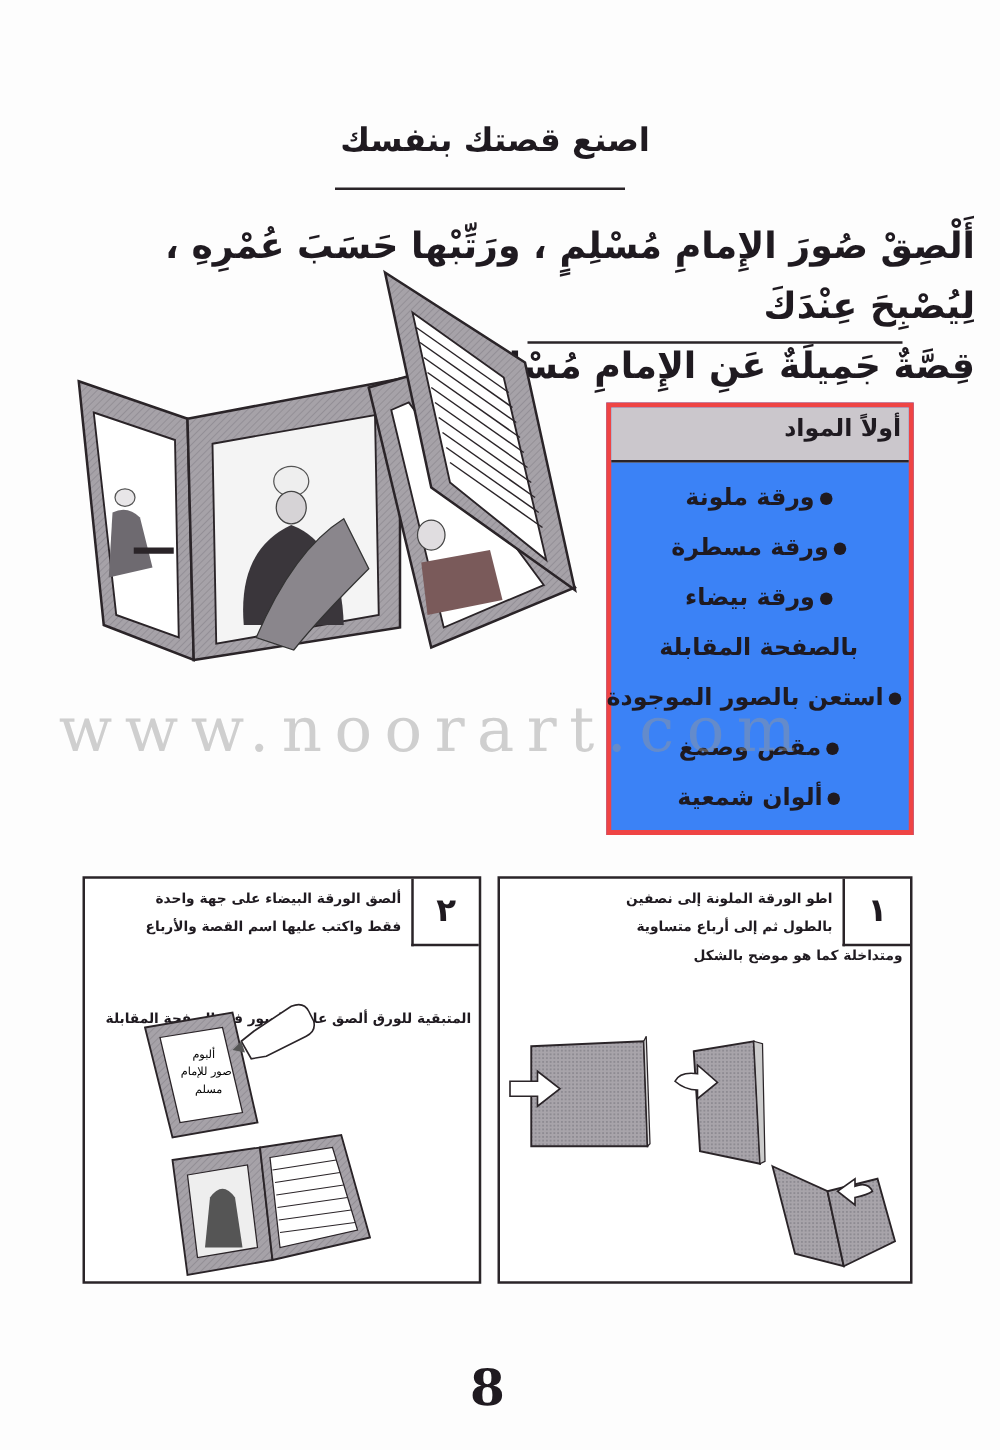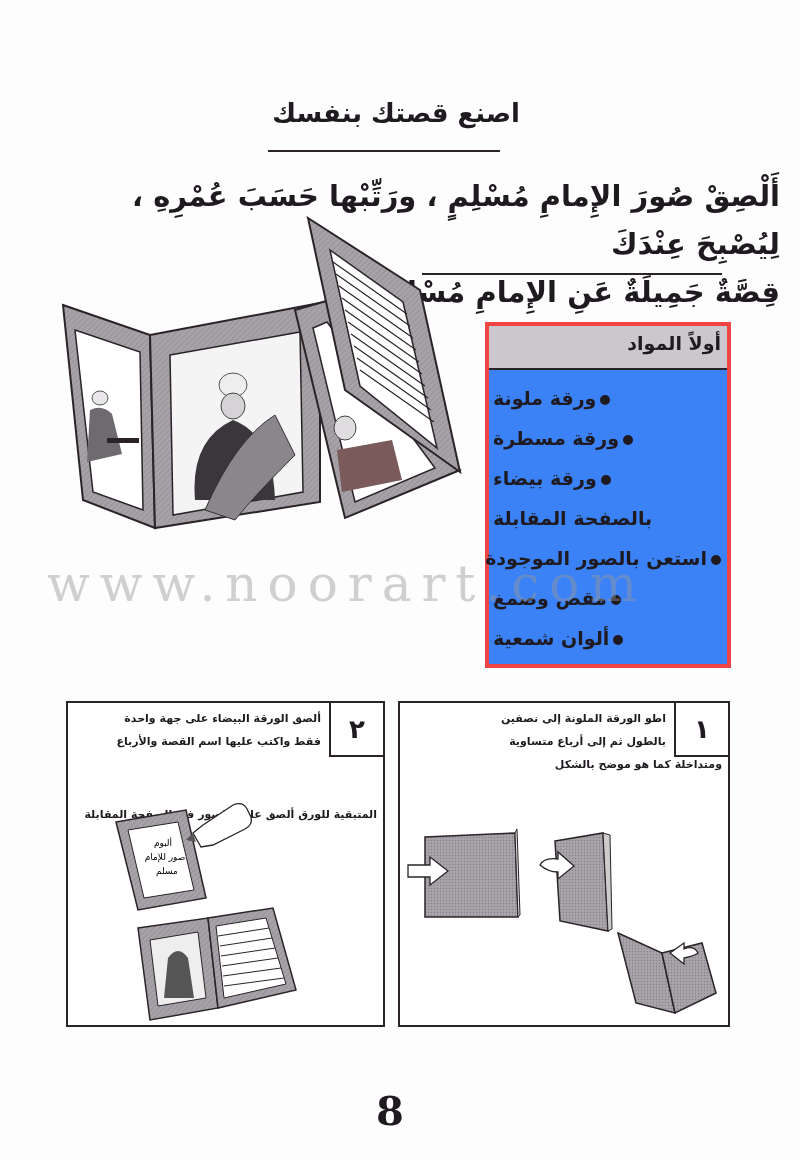--- a/index.html
+++ b/index.html
@@ -17,21 +17,21 @@
 
   
   #intro { right:20px; top:172px; width:740px; text-align:right; font-size:29px; font-weight:bold; line-height:48px; }
   #intro-rule { left:422px; top:273px; width:300px; height:2px; background:#2a2428; }
 
   
   #materials { left:485px; top:302px; width:238px; height:338px; border:4px solid #ef4444; background:#3b82f6;margin-top:20px; }
   #materials-head { position:absolute; left:0; right:0; top:0; height:42px; background:#cbc7cc; border-bottom:2px solid #2a2428; }
   #materials-head span { position:absolute; right:6px; top:6px; font-size:19px; font-weight:bold; }
   .mat-list { position:absolute; right:6px; top:52px; width:228px; list-style:none; margin:0; padding:0; }
-  .mat-item { font-size:19px; font-weight:bold; height:40px; line-height:40px; text-align:left; white-space:nowrap; }
+  .mat-item { font-size:19px; font-weight:bold; height:40px; line-height:40px; text-align:center; white-space:nowrap; }
   .bullet { display:inline-block; width:10px; height:10px; border-radius:50%; background:#1f1a20; margin-left:4px; vertical-align:middle; }
 
   
   #watermark { left:8px; top:555px; font-family:"DejaVu Serif", serif; font-size:50px; color:rgba(150,150,150,0.45); letter-spacing:10px; white-space:nowrap; pointer-events:none;margin-left:39px; }
 
   
   .step { position:absolute; top:701px; height:322px; border:2px solid #2a2428; background:#fff; }
   #step1 { left:398px; width:328px; }
   #step2 { left:66px; width:315px; }
   .num { position:absolute; right:0; top:0; width:52px; height:52px; border-left:2px solid #2a2428; border-bottom:2px solid #2a2428; font-size:26px; font-weight:bold; text-align:center; line-height:52px; }

